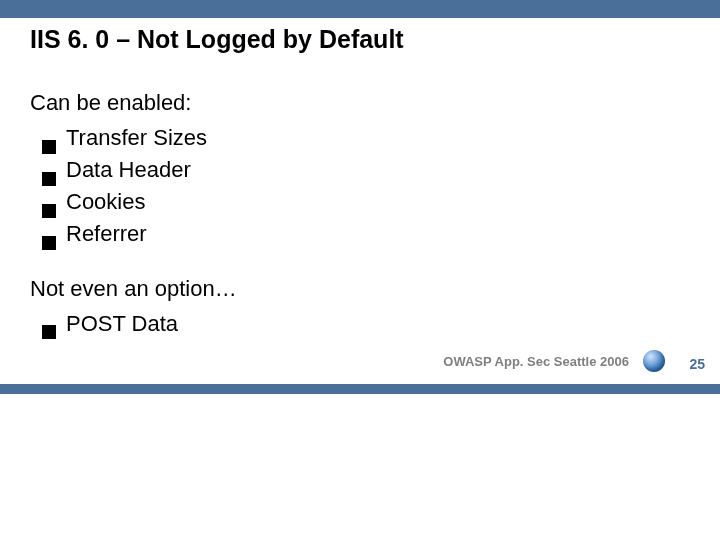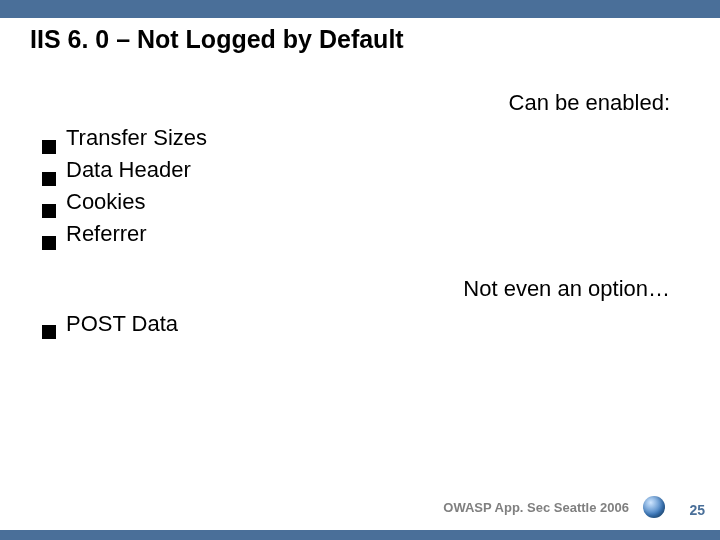--- a/index.html
+++ b/index.html
@@ -8,21 +8,21 @@
     width: 720px;
     height: 540px;
     background: #ffffff;
     font-family: Verdana, Arial, sans-serif;
     color: #000;
     overflow: hidden;
   }
   .slide {
     position: relative;
     width: 720px;
-    height: 540px;
+    height: 394px;
   }
   .top-bar {
     position: absolute;
     top: 0;
     left: 0;
     width: 720px;
     height: 18px;
     background: #4a6f99;
   }
   .title {
@@ -35,25 +35,23 @@
   }
   .content {
     position: absolute;
     top: 90px;
     left: 30px;
     width: 640px;
   }
   .sec-head {
     font-size: 22px;
     margin: 0 0 6px 0;
-    text-align: right;
   }
   .sec-head.gap {
     margin-top: 26px;
-    margin-left: 17px;
   }
   .bullets {
     margin-left: 12px;
   }
   .bullet-row {
     display: flex;
     align-items: flex-end;
     font-size: 22px;
     line-height: 1.45;
   }

